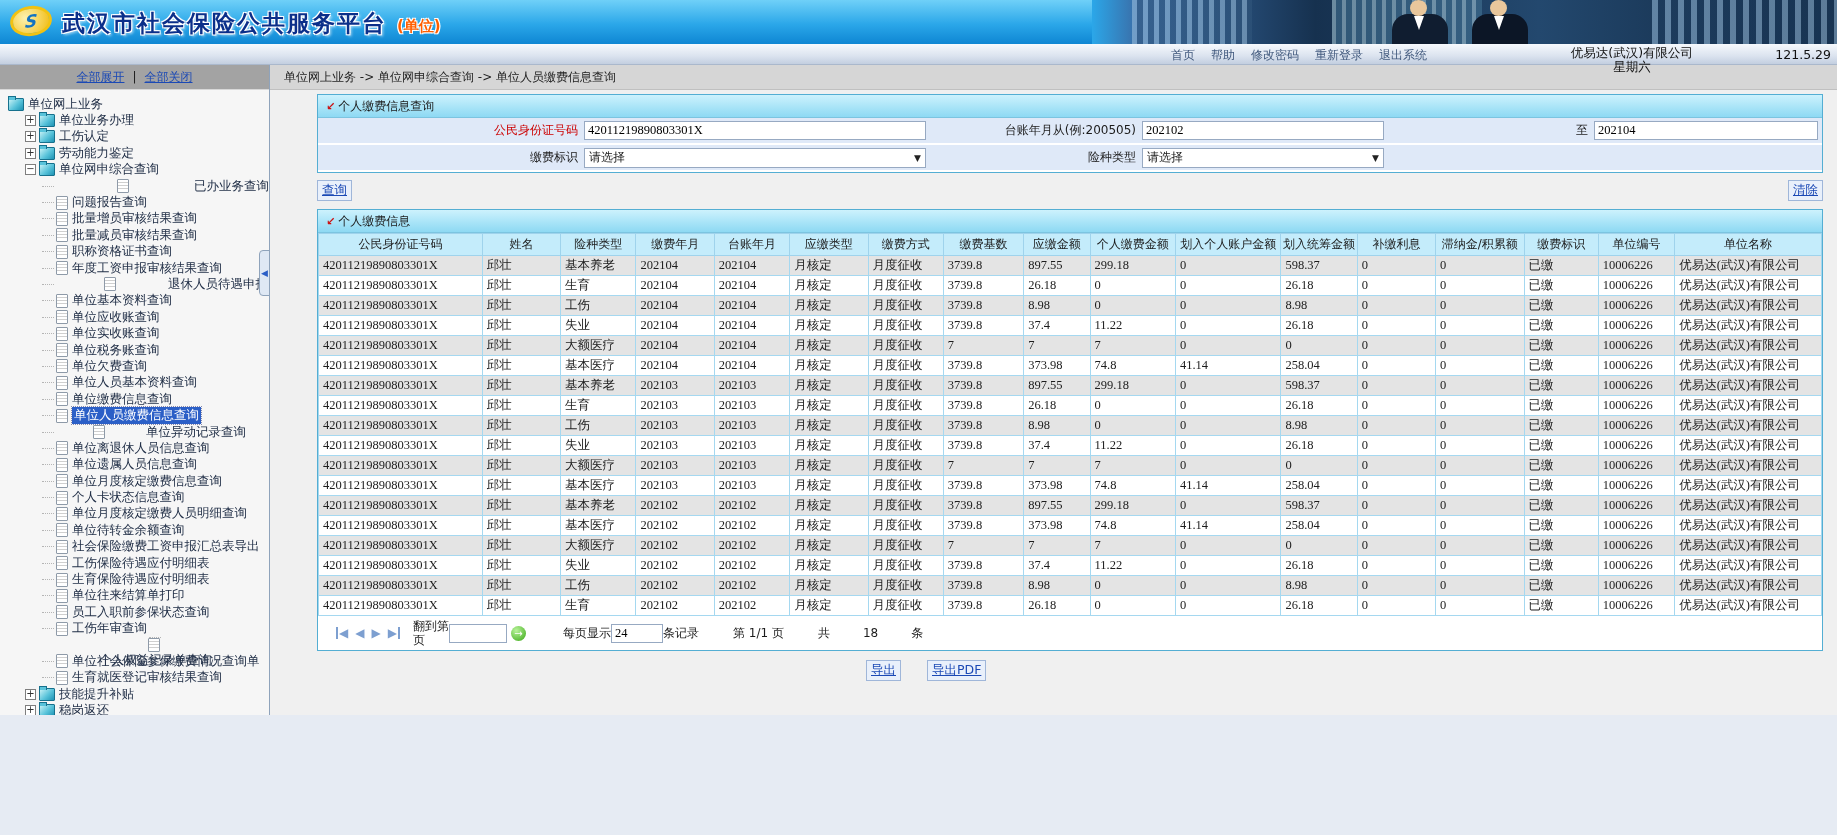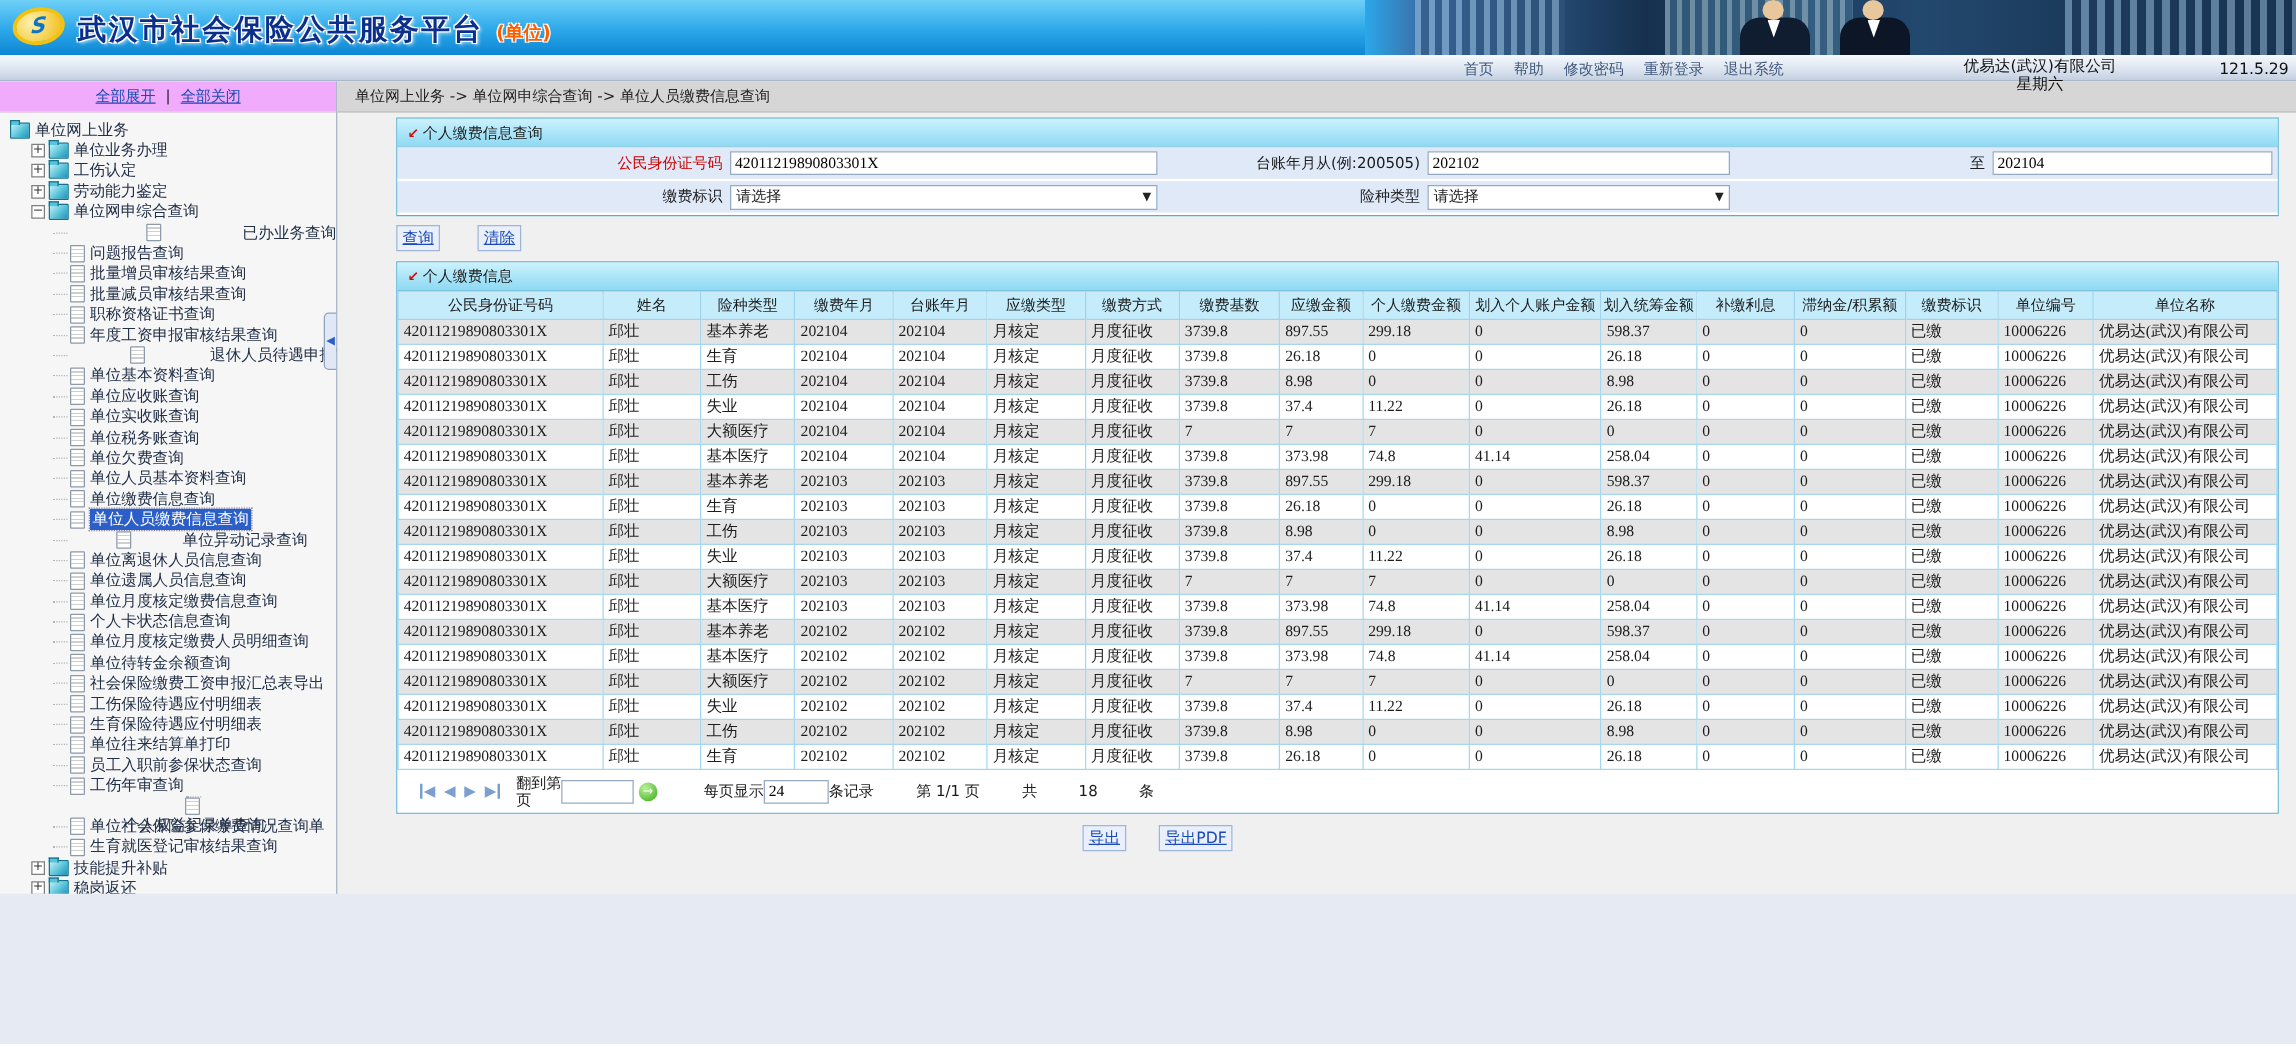--- a/index.html
+++ b/index.html
@@ -25,21 +25,21 @@
   
   .topbar{position:relative;height:20px;background:linear-gradient(180deg,#f6f9fd 0%,#dbe3ef 60%,#c3cfe0 100%);border-bottom:1px solid #aab8cc}
   .topnav{position:absolute;right:410px;top:3px;display:flex;gap:16px}
   .top-link{color:#41597d;cursor:pointer}
   .company-block{position:absolute;right:90px;top:2px;width:230px;text-align:center;color:#111;font-size:12.5px;line-height:14px;z-index:6}
   .date-block{position:absolute;right:6px;top:3px;color:#111;font-size:12.5px}
 
   
   .layout{display:flex;height:650px}
   .sidebar{position:relative;width:270px;background:#f6f6f6;border-right:1px solid #8fa3bb;box-sizing:border-box;overflow:hidden}
-  .side-top{height:24px;display:flex;align-items:center;justify-content:center;gap:8px;border-bottom:1px solid #d8d8d8;background:#f0abfc}
+  .side-top{height:24px;display:flex;align-items:center;justify-content:center;gap:8px;border-bottom:1px solid #d8d8d8;background:#a3a3a3}
   .lnk{color:#1b49b5;text-decoration:underline;cursor:pointer}
   .tree{padding:6px 0 0 4px;white-space:nowrap;font-size:12.5px;color:#223048}
   .tree-row{display:flex;align-items:center;height:16.4px;cursor:pointer}
   .expander{flex:0 0 auto;width:11px;height:11px;box-sizing:border-box;border:1px solid #7e7e7e;background:#fff;font-size:10px;line-height:8px;text-align:center;margin-right:3px;color:#333}
   .dots{flex:0 0 auto;width:12px;border-top:1px dotted #b5b5b5;margin-right:2px}
   .ic-folder{flex:0 0 auto;width:14px;height:11px;margin-right:4px;background:linear-gradient(135deg,#c9f2f6 0%,#59c3da 55%,#1e93b4 100%);border:1px solid #17718d;border-radius:1px;position:relative}
   .ic-folder::before{content:"";position:absolute;left:-1px;top:-3px;width:6px;height:3px;background:#59c3da;border:1px solid #17718d;border-bottom:none}
   .ic-page{flex:0 0 auto;width:10px;height:12px;margin-right:4px;background:linear-gradient(180deg,#fff 0 2px,#cfcfcf 2px 3px,#fff 3px 5px,#cfcfcf 5px 6px,#fff 6px 8px,#cfcfcf 8px 9px,#fff 9px 100%);border:1px solid #8e9aa8;border-radius:1px}
   .tree-row.sel .tree-label{background:#2b5fc7;color:#fff;outline:1px dotted #88a;padding:0 2px}
   .collapse-handle{position:absolute;right:-1px;top:185px;width:9px;height:44px;background:#dfe8f4;border:1px solid #8fa3bb;border-radius:4px 0 0 4px;color:#2b5fc7;font-size:9px;display:flex;align-items:center;justify-content:center;cursor:pointer}
@@ -51,21 +51,21 @@
   .panel-hd{height:22px;display:flex;align-items:center;background:linear-gradient(180deg,#cdf2fd 0%,#a6e3f7 60%,#8ed9f3 100%);border-bottom:1px solid #7cc4e0;padding-left:8px;gap:3px}
   .marker{color:#cc1111;font-weight:bold;font-size:11px}
   .q-row{display:flex;align-items:center;height:25px;background:#dfe9f8;border-bottom:2px solid #fff}
   .q-label{box-sizing:border-box;text-align:right;padding-right:6px;color:#1c1c1c}
   .q-label.red{color:#cc0000}
   .l1{width:266px}.l2{width:216px}.l3{width:210px}
   .tbox{box-sizing:border-box;height:19px;border:1px solid #97a9c2;background:#fff;font-size:12.5px;font-family:"Liberation Serif",serif;padding:0 3px}
   .i1{width:342px}.i2{width:242px}.i3{width:224px}
   .fakesel{box-sizing:border-box;height:20px;border:1px solid #97a9c2;background:#fff;display:flex;align-items:center;justify-content:space-between;padding:0 4px;cursor:pointer}
   .fakesel .chev{font-size:9px;color:#222}
-  .btn-row{width:1506px;margin-left:47px;display:flex;justify-content:flex-start;gap:30px;padding:7px 0 4px}
+  .btn-row{width:1506px;margin-left:47px;display:flex;justify-content:space-between;gap:30px;padding:7px 0 4px}
   .btn-link{border:1px solid #9fb6d9;background:#e9f0fb;padding:1px 4px;color:#1b49b5;text-decoration:underline;cursor:pointer;font-size:12.5px}
   .results-panel{margin-top:4px}
   table.results{width:100%;border-collapse:collapse;table-layout:fixed}
   table.results th{background:#c4ecfb;font-weight:normal;border:1px solid #9fd3ec;height:21px;font-size:12px;padding:0 1px;white-space:nowrap;overflow:hidden}
   table.results td{border:1px solid #a5d8f0;height:19px;padding:0 4px;font-size:12.5px;font-family:"Liberation Serif",serif;white-space:nowrap;overflow:hidden}
   table.results tr.odd td{background:#e4e4e4}
   table.results tr.even td{background:#fff}
   .pager{display:flex;align-items:center;height:34px;padding-left:18px;background:#fff}
   .pg{color:#7d9fd0;font-size:12px;cursor:pointer;margin-right:7px;line-height:12px}
   .pg.first{border-left:2px solid #7d9fd0;padding-left:1px}

